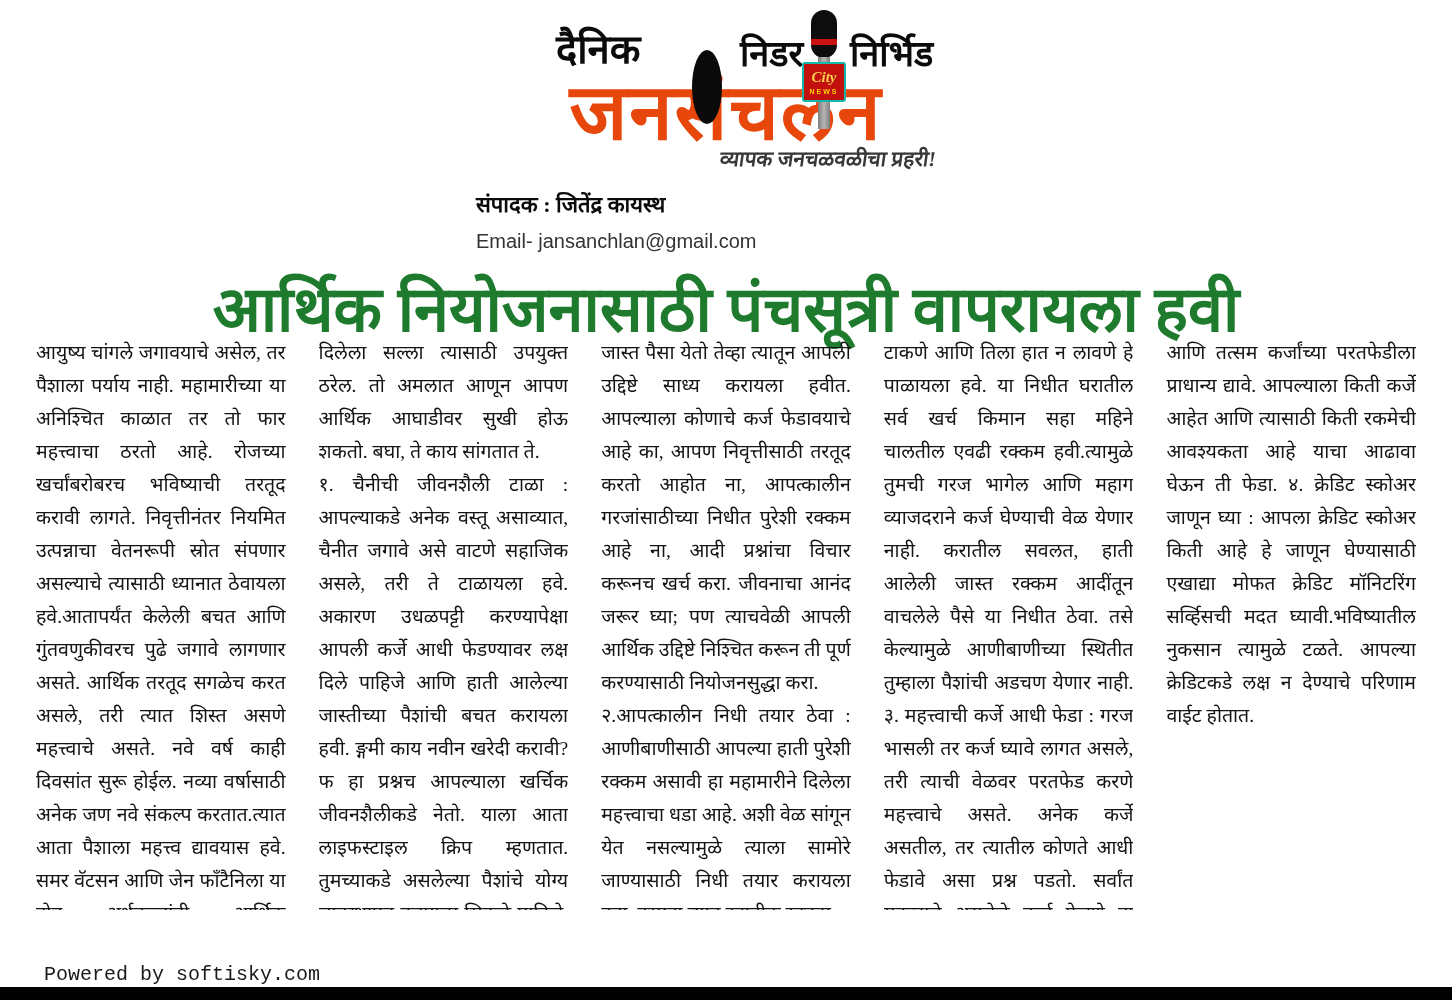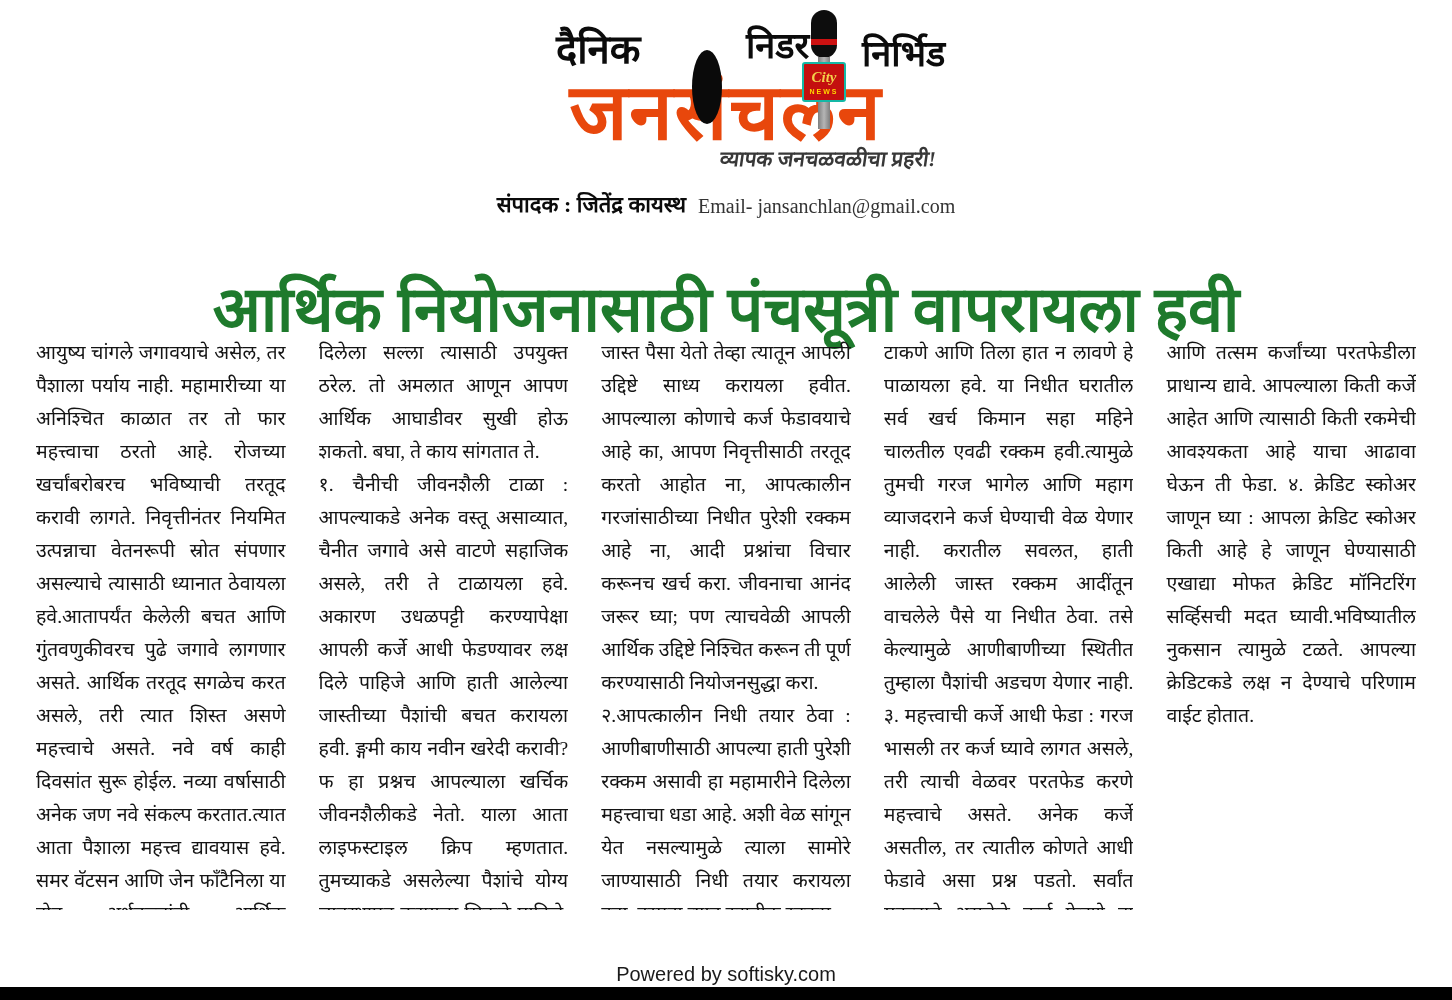--- a/index.html
+++ b/index.html
@@ -31,27 +31,26 @@
     font-size: 40px; font-weight: 800; color: #0b0b0b;
     line-height: 1;
   }
   .mh-oval {
     position: absolute; left: 176px; top: 50px;
     width: 30px; height: 74px;
     background: #0a0a0a; border-radius: 50%;
     z-index: 3;
   }
   .mh-nidar {
-    position: absolute; left: 224px; top: 28px;
+    position: absolute; left: 224px; top: 36px;
     font-size: 36px; font-weight: 800; color: #0b0b0b;
     line-height: 1;
-    margin-left: 6px;
   }
   .mh-nirbhid {
-    position: absolute; left: 346px; top: 36px;
+    position: absolute; left: 334px; top: 36px;
     font-size: 36px; font-weight: 800; color: #0b0b0b;
     line-height: 1;
   }
   .mic {
     position: absolute; left: 284px; top: 10px;
     width: 48px; z-index: 3;
     display: flex; flex-direction: column; align-items: center;
   }
   .mic-head {
     width: 26px; height: 48px;
@@ -93,26 +92,27 @@
     position: absolute; right: 0; top: 144px;
     font-size: 21px; font-weight: 700;
     color: #383838;
     transform: skewX(-8deg);
     text-shadow: -1px -1px 0 #fff, 1px -1px 0 #fff, -1px 1px 0 #fff, 1px 1px 0 #fff;
     z-index: 5;
     white-space: nowrap;
   }
   .mh-editor-row {
     position: absolute; left: -40px; right: -40px; top: 188px;
-    display: flex; justify-content: center; align-items: flex-end; gap: 12px;
+    display: flex; justify-content: center; align-items: flex-start; gap: 12px;
     white-space: nowrap;
+    flex-direction: column;
   }
   .mh-editor { font-size: 22px; font-weight: 800; color: #0b0b0b; }
   .mh-email  { font-size: 20px; font-weight: 400; color: #333;
-               font-family: Liberation Serif, serif; }
+               font-family: Liberation Sans, sans-serif; }
 
   
   .headline {
     position: absolute; top: 226px; left: 20px; right: 20px;
     text-align: center;
     font-size: 63px; font-weight: 800; line-height: 1.15;
     color: var(--headline-green);
     white-space: nowrap;
     margin-top: 48px;
   }
@@ -136,23 +136,22 @@
 
   
   .footer-line1 {
     position: absolute; top: 934px; left: 0; right: 0;
     text-align: center;
     font-family: "Liberation Sans", sans-serif;
     font-size: 21px; color: #1a1a1a;
   }
   .footer-line2 {
     position: absolute; top: 963px; left: 0; right: 0;
-    text-align: center;
-    font-family: Liberation Sans, sans-serif;
-    font-size: 20px; color: #1a1a1a;
+    font-family: Liberation Mono, monospace;
+    font-size: 20px; color: #1a1a1a; padding-left: 44px;
   }
   .footer-bar {
     position: absolute; bottom: 0; left: 0; right: 0;
     height: 13px; background: #000;
   }
 </style>
 </head>
 <body>
 
 <div class="page">

